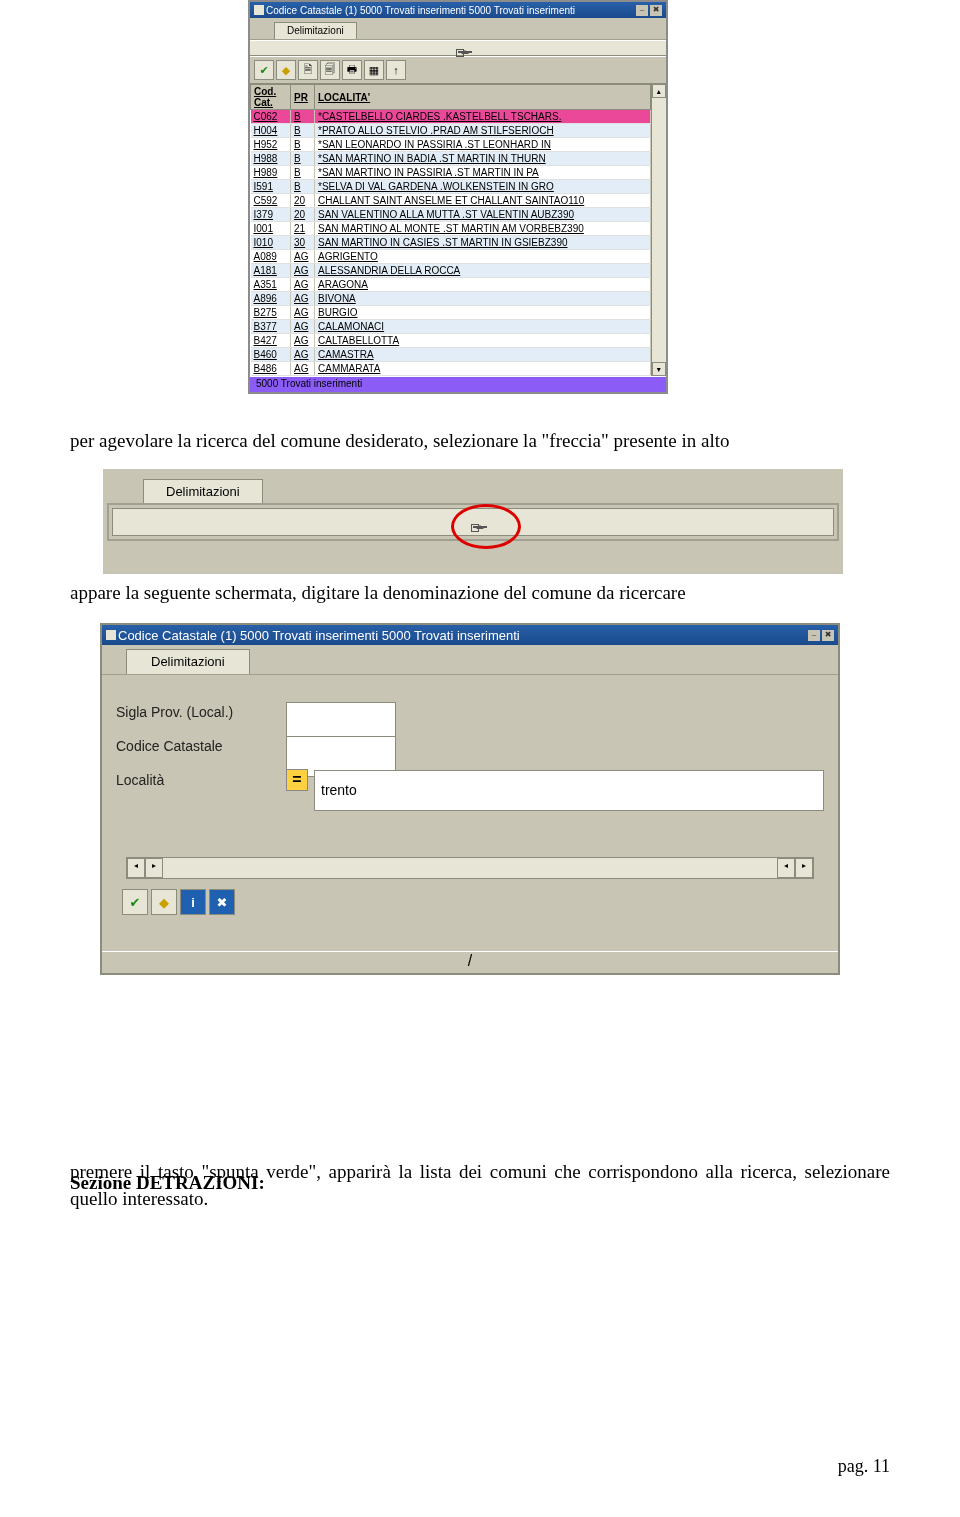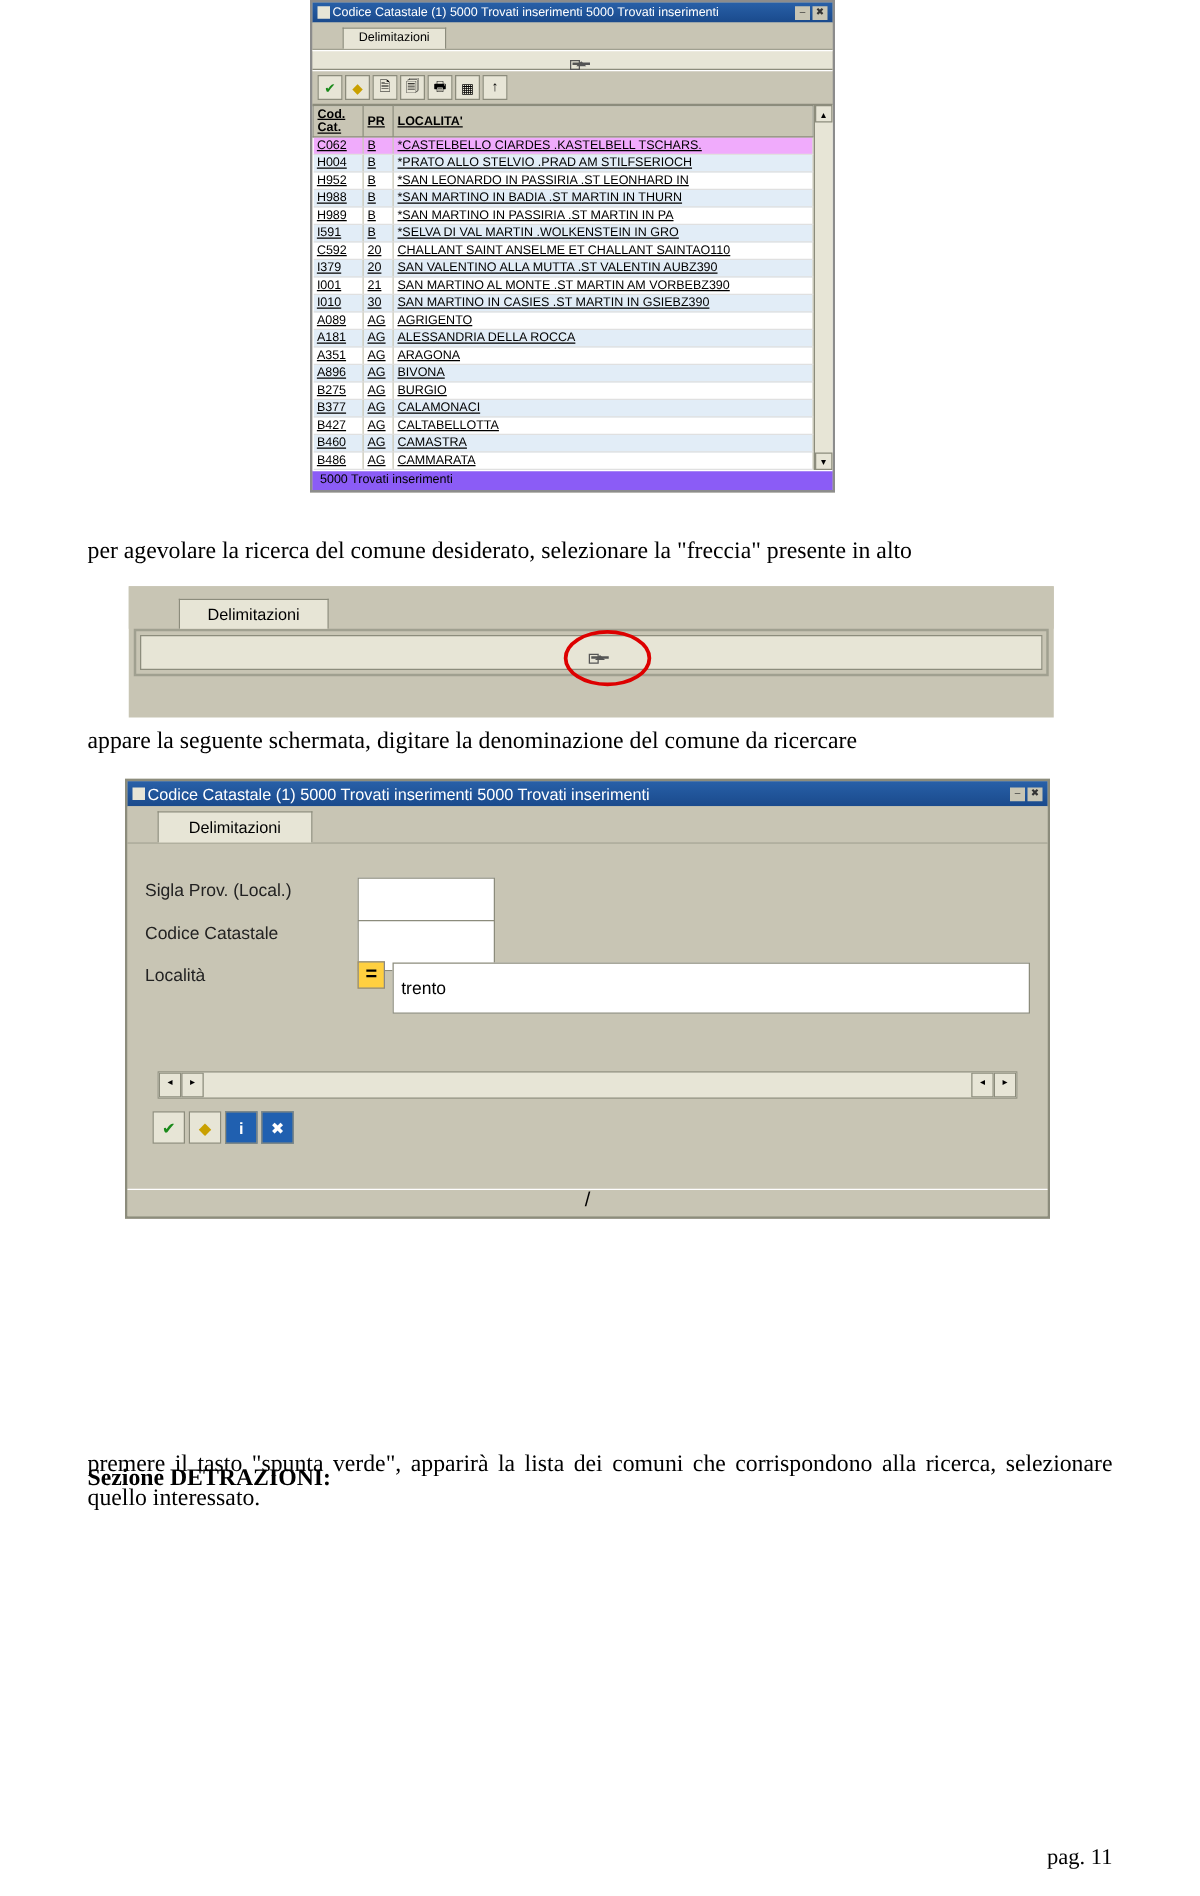--- a/index.html
+++ b/index.html
@@ -95,21 +95,21 @@
     padding: 1px 3px;
     font-weight: bold;
   }
   .datatable td {
     border-right: 1px solid #c8c5b4;
     border-bottom: 1px solid #e0e0e0;
     padding: 1px 3px;
     white-space: nowrap;
   }
   .datatable tr.alt td { background: #e2edf7; }
-  .datatable tr.hl td { background: #f0abfc; }
+  .datatable tr.hl td { background: #ec4899; }
   .vsb {
     width: 16px;
     background: #e7e5d6;
     border-left: 1px solid #8c8c7c;
     display: flex; flex-direction: column; justify-content: space-between;
   }
   .sb-btn {
     height: 14px; text-align: center; font-size: 8px; line-height: 14px;
     border: 1px solid #8c8c7c;
     background: #e7e5d6;
@@ -237,21 +237,21 @@
   }
   .bottom-toolbar .tbtn { width: 26px; height: 26px; font-size: 13px; }
   .fig3 .statusbar2 {
     background: #c8c5b4;
     border-top: 1px solid #fff;
     height: 22px;
     display: flex; justify-content: center;
   }
   .fig3 .statusbar2 .slash { font-size: 16px; }
 
-  .pagenum { position: absolute; bottom: 21px; right: 70px; font-size: 18px; font-family: Georgia, serif; margin-top: 32px; }
+  .pagenum { position: absolute; bottom: 40px; right: 70px; font-size: 18px; font-family: Georgia, serif; margin-top: 32px; }
 
   .arrowshape {
     display: inline-block;
     width: 14px; height: 2px;
     background: #555;
     position: relative;
   }
   .arrowshape::before {
     content: "";
     position: absolute;
@@ -325,21 +325,21 @@
             <td>*SAN MARTINO IN BADIA .ST MARTIN IN THURN</td>
           </tr>
           <tr>
             <td>H989</td>
             <td>B</td>
             <td>*SAN MARTINO IN PASSIRIA .ST MARTIN IN PA</td>
           </tr>
           <tr class="alt">
             <td>I591</td>
             <td>B</td>
-            <td>*SELVA DI VAL MARTIN .WOLKENSTEIN IN GRO</td>
+            <td>*SELVA DI VAL GARDENA .WOLKENSTEIN IN GRO</td>
           </tr>
           <tr>
             <td>C592</td>
             <td>20</td>
             <td>CHALLANT SAINT ANSELME ET CHALLANT SAINTAO110</td>
           </tr>
           <tr class="alt">
             <td>I379</td>
             <td>20</td>
             <td>SAN VALENTINO ALLA MUTTA .ST VALENTIN AUBZ390</td>

